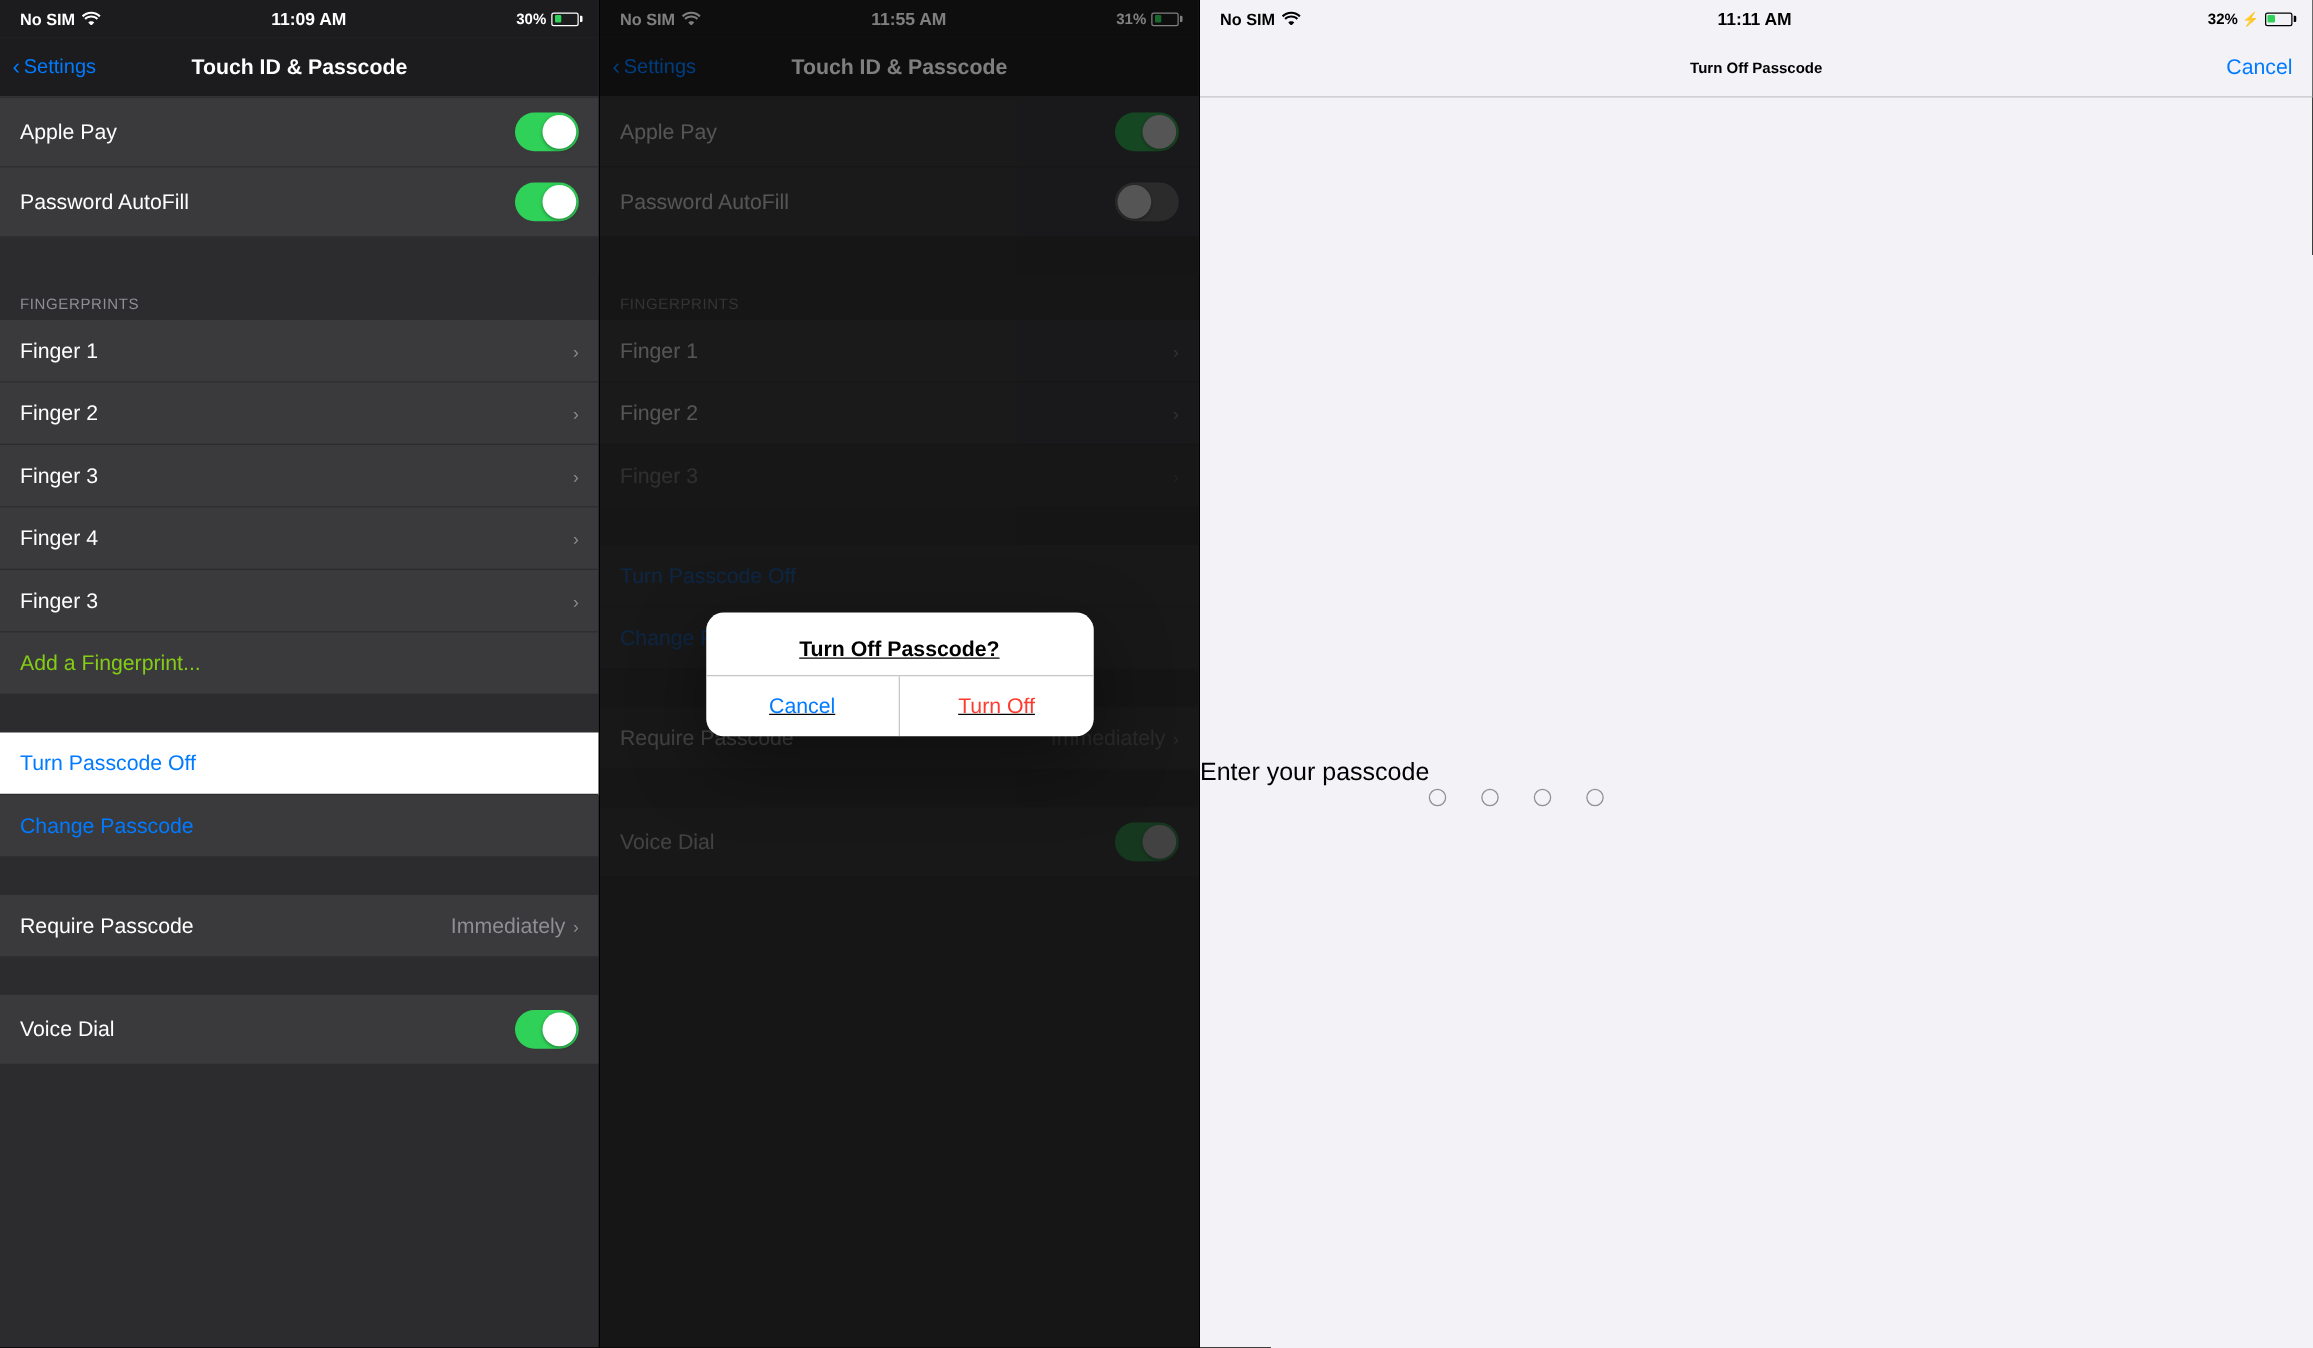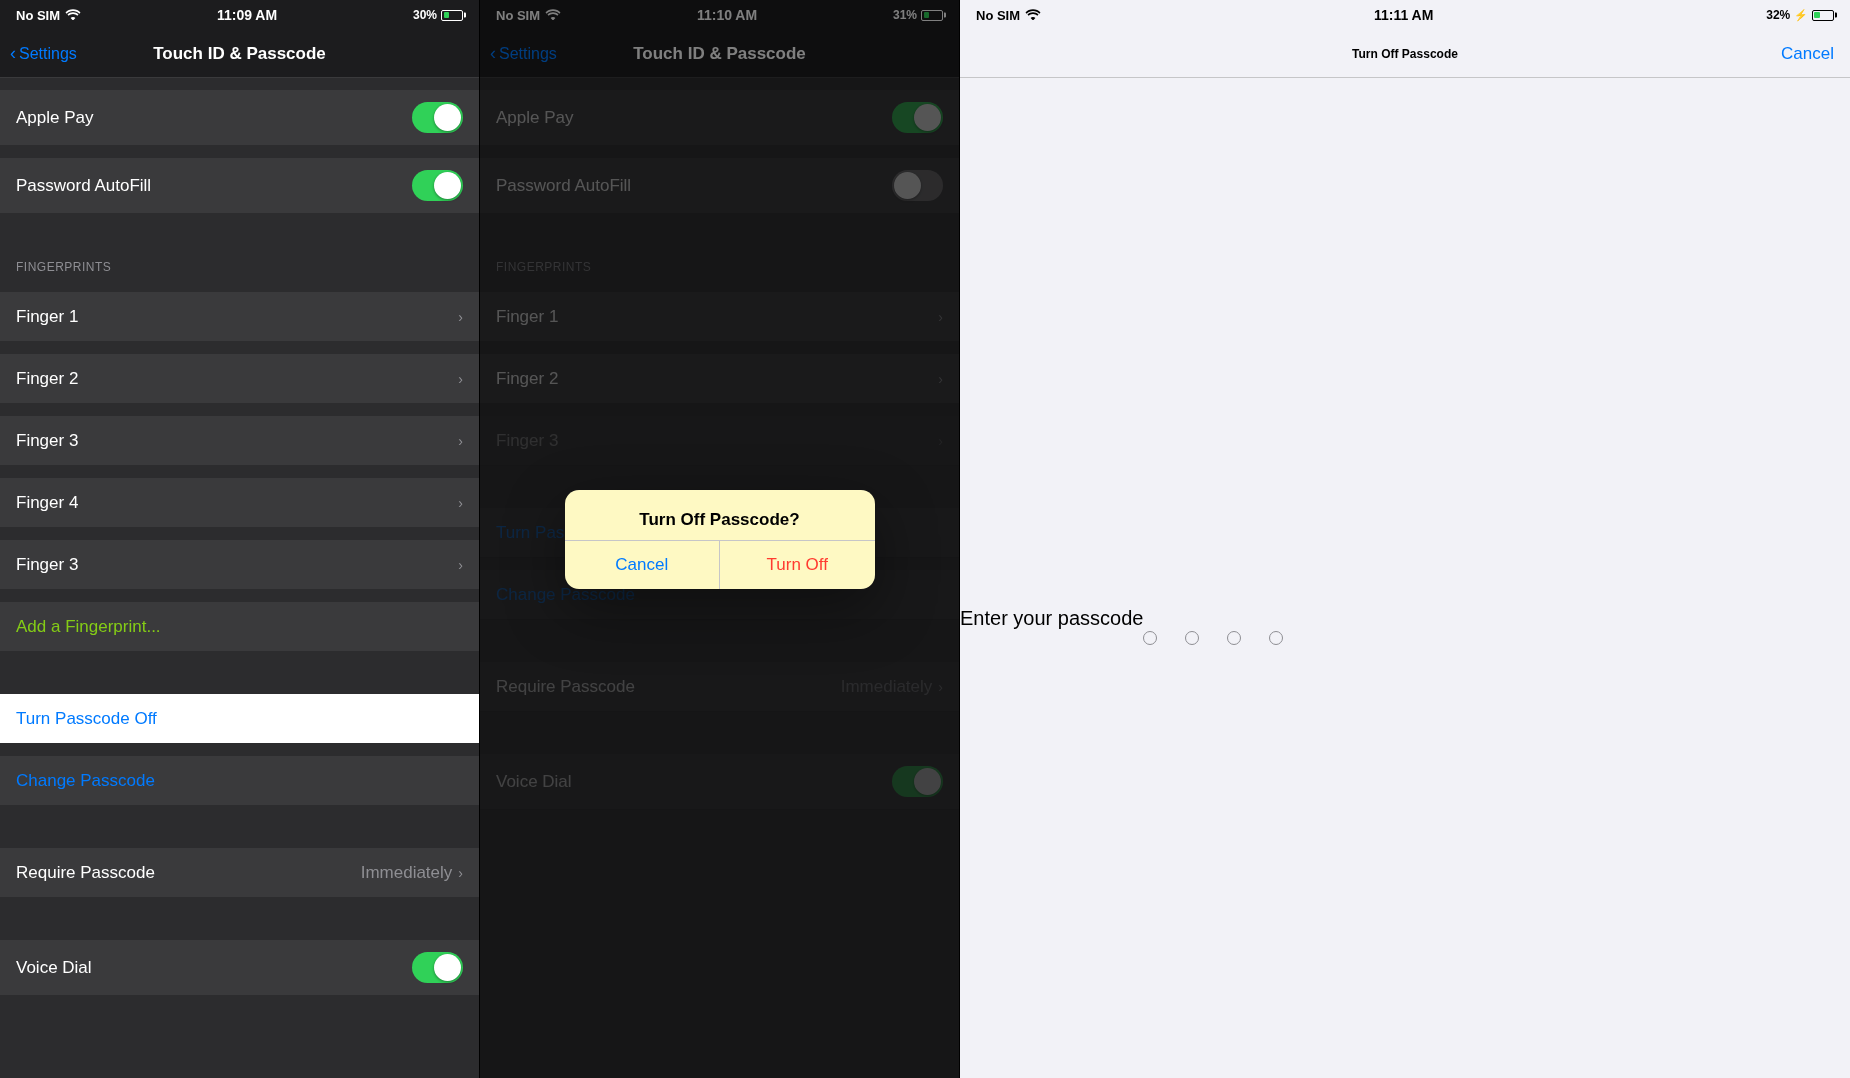--- a/index.html
+++ b/index.html
@@ -156,21 +156,20 @@
       color: #8e8e93;
     }
 
     .settings-row {
       display: flex;
       align-items: center;
       justify-content: space-between;
       padding: 12px 16px;
       border-bottom: 0.5px solid #3a3a3c;
       min-height: 50px;
-      margin-top: 12px;
     }
 
     .dark .settings-row {
       background: #3a3a3c;
       border-bottom: 0.5px solid #2c2c2e;
     }
 
     .settings-row.highlighted {
       background: #ffffff !important;
     }
@@ -256,25 +255,26 @@
       position: absolute;
       top: 0; left: 0; right: 0; bottom: 0;
       background: rgba(0,0,0,0.5);
       display: flex;
       align-items: center;
       justify-content: center;
       z-index: 100;
     }
 
     .modal-box {
-      background: #fef9c3;
+      background: #ffffff;
       border-radius: 14px;
       width: 310px;
       overflow: hidden;
       box-shadow: 0 20px 60px rgba(0,0,0,0.4);
+      text-decoration: underline;
     }
 
     .modal-content {
       padding: 20px 20px 0;
       text-align: center;
     }
 
     .modal-title {
       font-size: 17px;
       font-weight: 700;
@@ -510,21 +510,21 @@
     <div class="status-left">
       <span>No SIM</span>
       <span>
         <svg width="16" height="12" viewBox="0 0 16 12" fill="white">
           <path d="M8 3C10.5 3 12.7 4 14.3 5.7L15.5 4.4C13.6 2.5 11 1.3 8 1.3C5 1.3 2.4 2.5 0.5 4.4L1.7 5.7C3.3 4 5.5 3 8 3Z"></path>
           <path d="M8 6C9.7 6 11.2 6.7 12.3 7.8L13.5 6.5C12.1 5.1 10.1 4.3 8 4.3C5.9 4.3 3.9 5.1 2.5 6.5L3.7 7.8C4.8 6.7 6.3 6 8 6Z"></path>
           <path d="M8 9C9 9 9.8 9.4 10.4 10L8 12.5L5.6 10C6.2 9.4 7 9 8 9Z"></path>
         </svg>
       </span>
     </div>
-    <span class="status-center">11:10 AM</span>
+    <span class="status-center">11:55 AM</span>
     <div class="status-right">
       <span>31%</span>
       <div class="battery-icon">
         <div class="battery-body" style="color:#fff;">
           <div class="battery-fill green" style="width: 31%;"></div>
         </div>
       </div>
     </div>
   </div>
 

